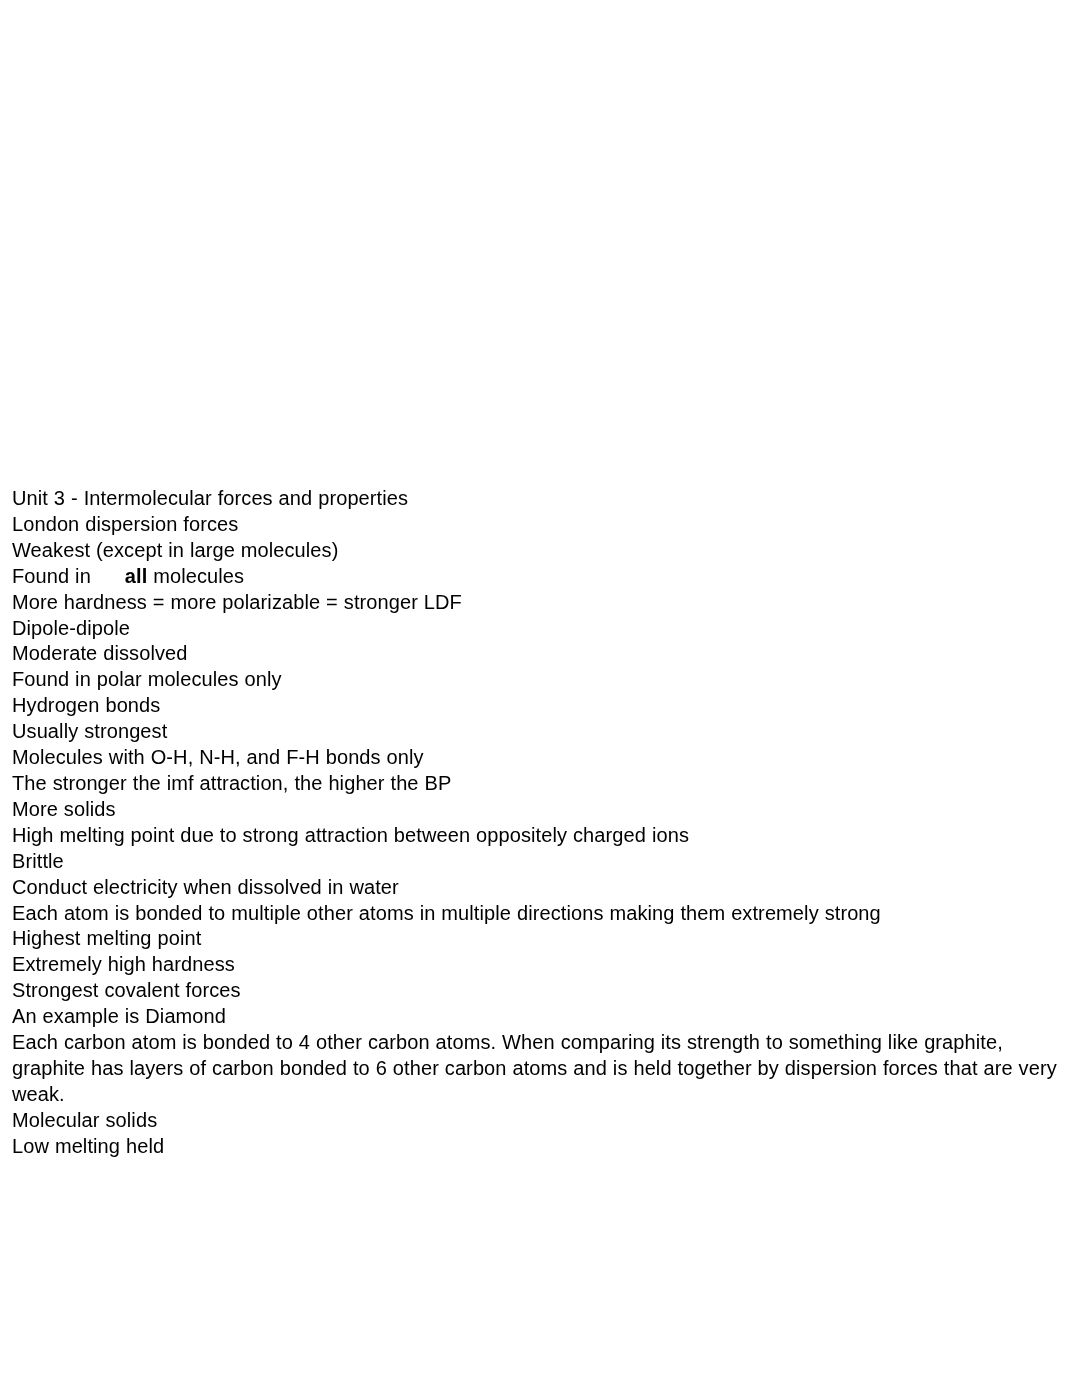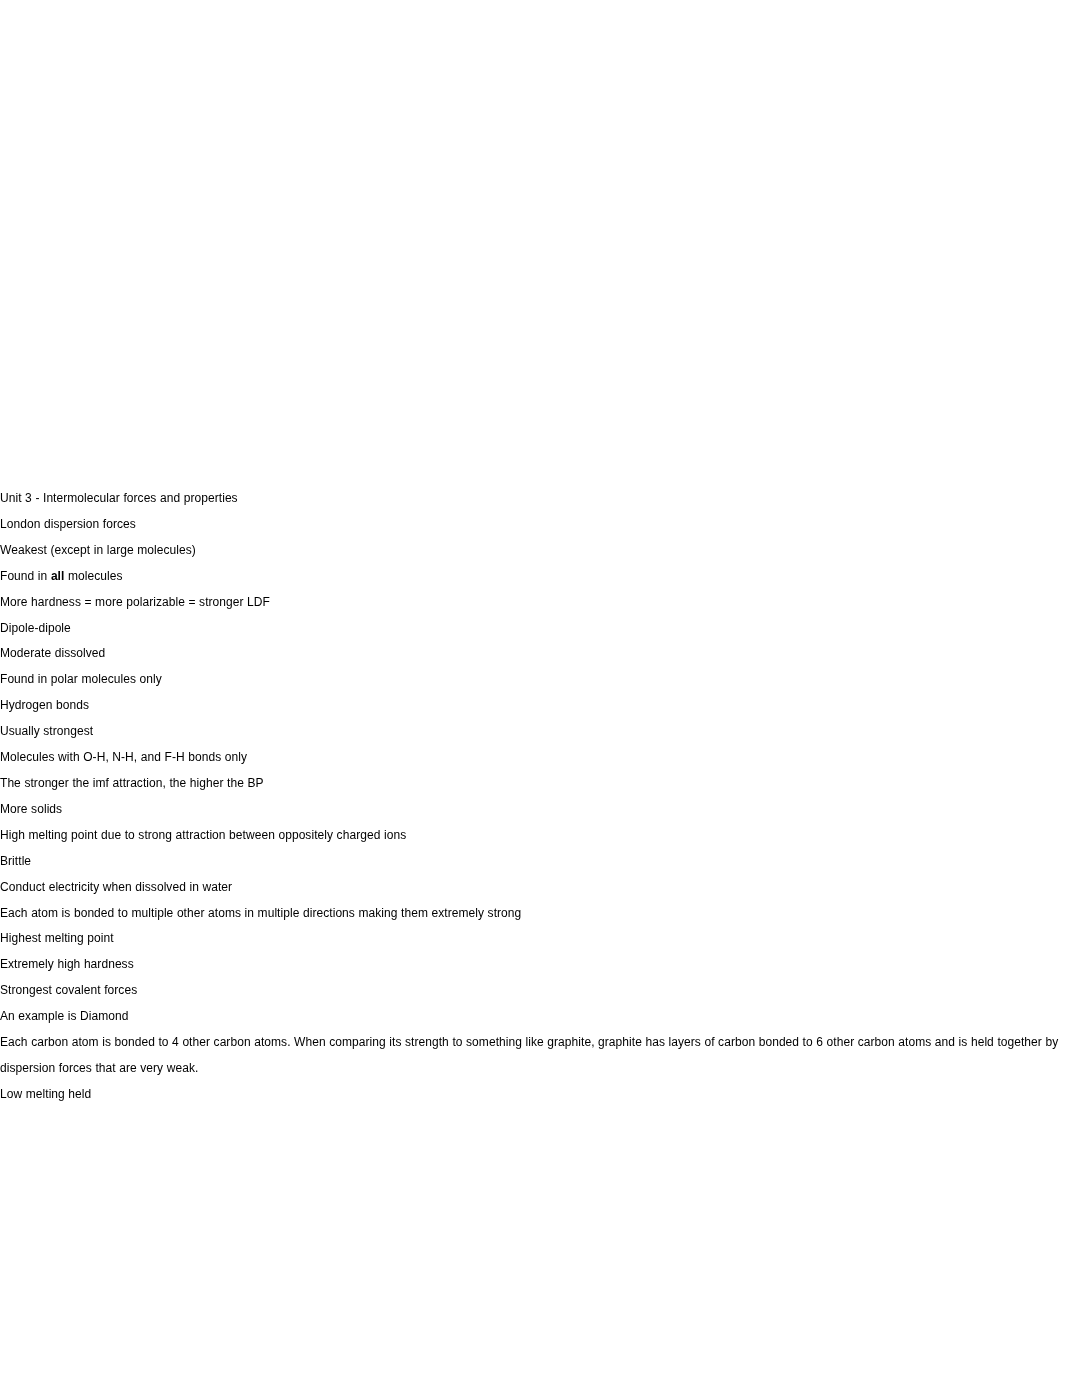--- a/index.html
+++ b/index.html
@@ -33,28 +33,29 @@
   li.node {
     position: relative;
     list-style: none;
     margin: 0;
     padding: 0;
   }
 
   
   .txt {
     display: block;
-    font-size: 12px;
+    font-size: 20px;
     line-height: 25.9px;
     letter-spacing: 0.005em;
     white-space: normal;
     word-spacing: 0.012em;
-  }
-
-  .txt b { font-weight: 700; }
+    padding-left: 12px;
+  }
+
+  .txt b { font-weight: 700; margin-left: 28px; }
 
   
   .lvl1 { margin-left: 187px; padding-right: 130px; }
 
   
   .lvl2 { margin-left: 64px; padding-right: 128px; }
 
   
   .lvl3 { margin-left: 64px; padding-right: 128px; }
 
@@ -182,20 +183,21 @@
 
                   <span class="txt">Each carbon atom is bonded to 4 other carbon atoms. When comparing its strength to something like graphite, graphite has layers of carbon bonded to 6 other carbon atoms and is held together by dispersion forces that are very weak.</span>
                 </li>
               </ul>
             </li>
           </ul>
         </li>
 
         <li class="node lvl2">
 
+          <span class="txt">Molecular solids</span>
 
           <ul class="outline">
             <li class="node lvl3">
 
               <span class="txt">Low melting held</span>
             </li>
           </ul>
         </li>
 
       </ul>

